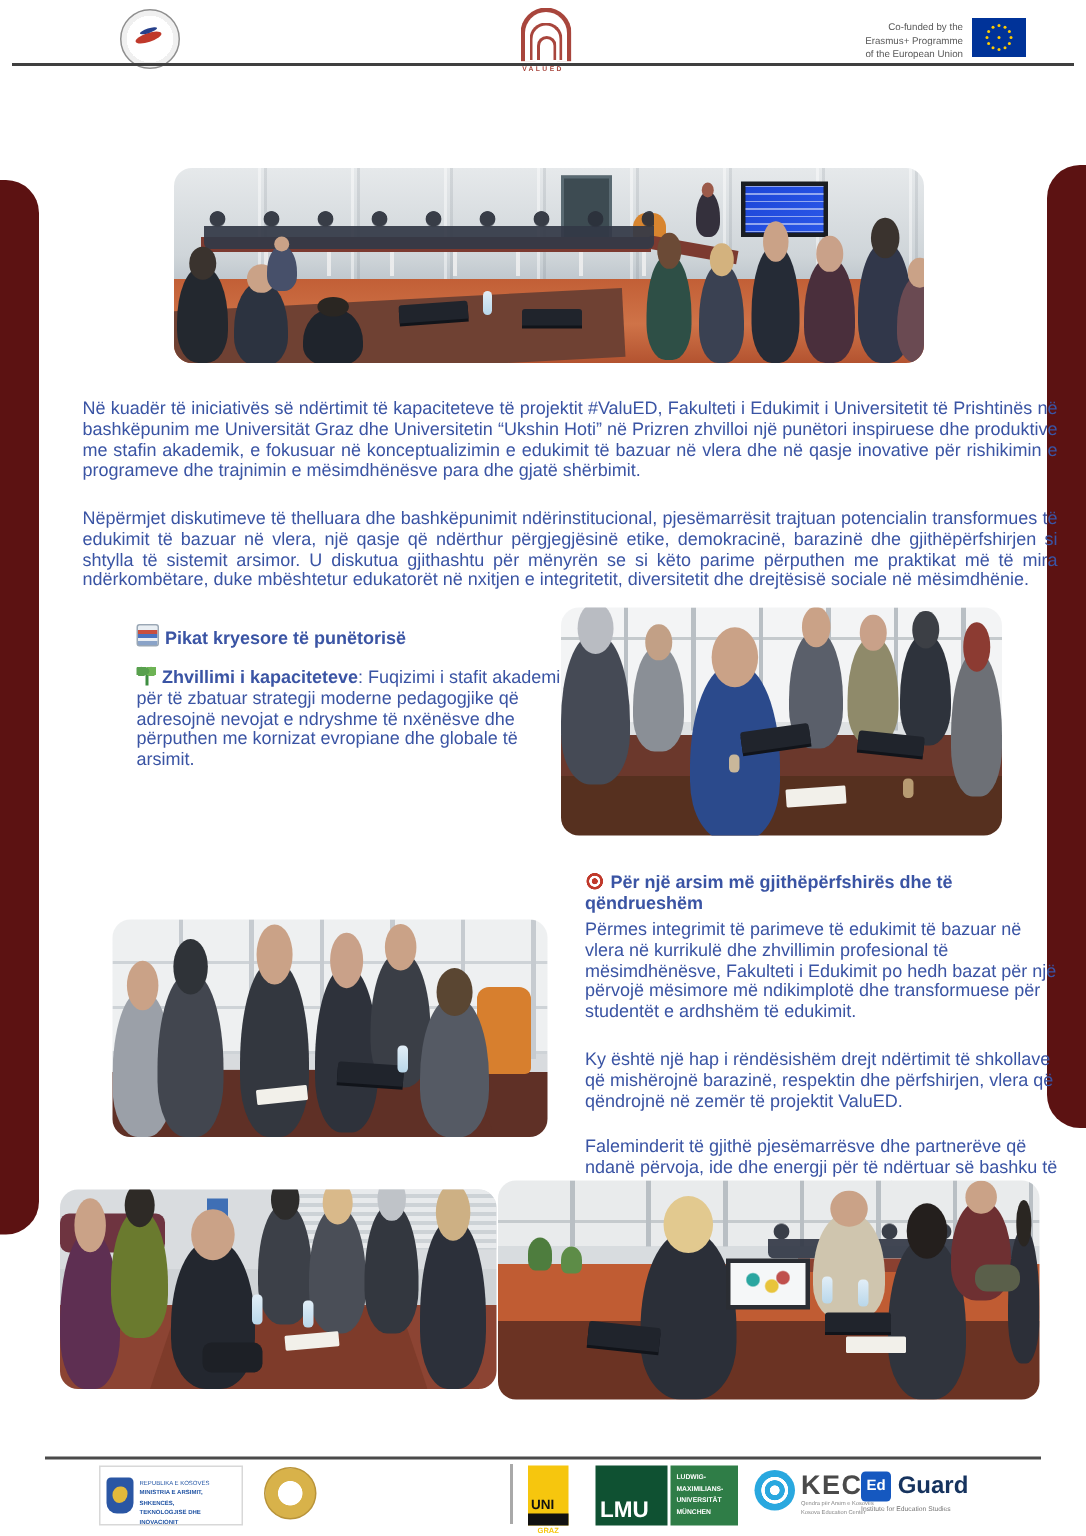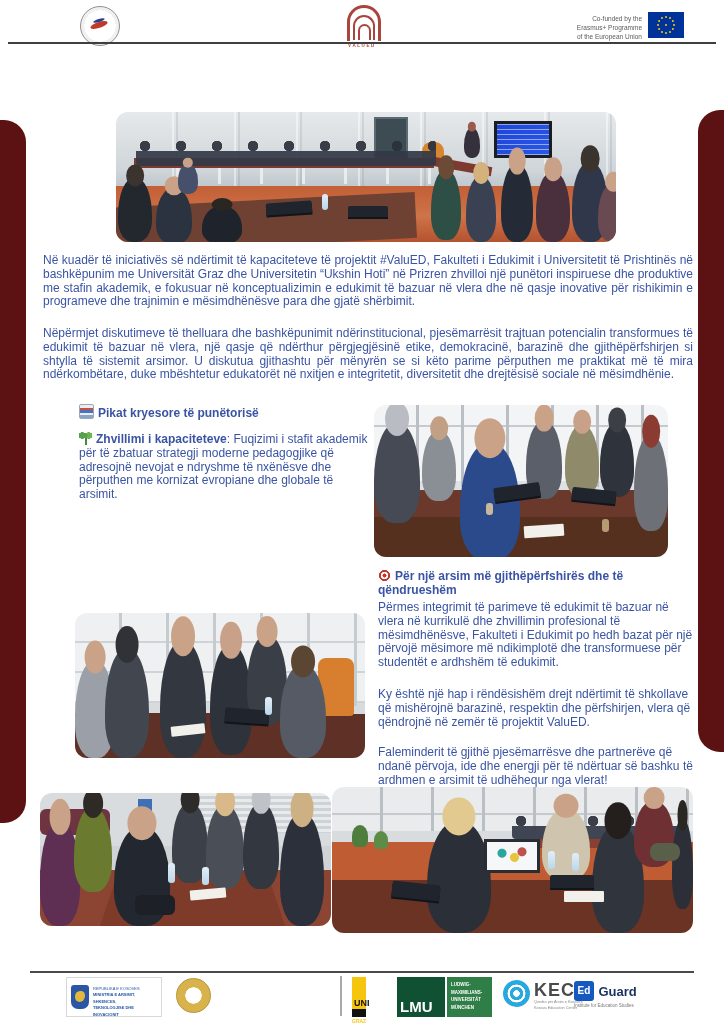--- a/index.html
+++ b/index.html
@@ -21,21 +21,21 @@
   .eu-txt{position:absolute;left:538px;top:14px;width:104px;text-align:right;font-size:6.5px;
         line-height:1.4;color:#5a5a5a}
   .eu-flag{position:absolute;left:648px;top:12px;width:36px;height:26px;background:#003399}
   .eu-stars{position:absolute;left:17px;top:12px;width:2px;height:2px;background:#fc0;border-radius:50%;
         box-shadow:8px 0 #fc0,6.9px 4px #fc0,4px 6.9px #fc0,0 8px #fc0,-4px 6.9px #fc0,-6.9px 4px #fc0,
         -8px 0 #fc0,-6.9px -4px #fc0,-4px -6.9px #fc0,0 -8px #fc0,4px -6.9px #fc0,6.9px -4px #fc0}
   .hline{position:absolute;background:#3f3f3f}
   .title{position:absolute;left:0;top:70px;width:100%;text-align:center;color:#a63b3b;
         font-size:19px;font-weight:bold;letter-spacing:.3px}
   
-  .txt{position:absolute;color:#3a54a4;font-size:12px;line-height:13.8px;margin:4px}
+  .txt{position:absolute;color:#3a54a4;font-size:12px;line-height:13.8px;margin:16px}
   .just{text-align:justify}
   .h{font-weight:bold}
   
   .photo{position:absolute;border-radius:12px;overflow:hidden}
   .pp{position:absolute;border-radius:46% 46% 42% 42%/58% 58% 34% 34%;background:var(--b,#2a2f3a)}
   .pp::before{content:"";position:absolute;left:50%;top:0;transform:translate(-50%,-62%);
         width:52%;height:34%;border-radius:50%;background:var(--h,#c9a189)}
   .crowd{position:absolute;border-radius:4px;opacity:.92;
         background:radial-gradient(circle at 9px 6px,#2b303b 5px,transparent 5.5px) 0 0/36px 13px repeat-x,
         linear-gradient(180deg,transparent 0 11px,#333947 11px 100%) no-repeat}
@@ -224,21 +224,21 @@
       <div>REPUBLIKA E KOSOVËS</div>
       <div style="font-weight:bold">MINISTRIA E ARSIMIT, SHKENCËS,</div>
       <div style="font-weight:bold">TEKNOLOGJISË DHE INOVACIONIT</div>
     </div>
   </div>
 
   <div class="gseal"></div>
 
   <div class="vdiv" style="left:340px;top:976px;width:1.5px;height:40px"></div>
 
-  <div class="abs" style="left:352px;top:977px;width:14px;height:40px;background:#f6c60e">
+  <div class="abs" style="left:352px;top:977px;width:27px;height:40px;background:#f6c60e">
     <div class="abs" style="left:2px;bottom:9px;font-size:9px;font-weight:900;color:#111">UNI</div>
     <div class="abs" style="left:0;bottom:0;width:100%;height:8px;background:#111;text-align:center">
       <span style="font-size:5px;font-weight:bold;color:#f6c60e;line-height:8px">GRAZ</span>
     </div>
   </div>
 
   <div class="abs" style="left:397px;top:977px;width:48px;height:40px;background:#0f5132">
     <div class="abs" style="left:3px;bottom:2px;color:#fff;font-size:15px;font-weight:900">LMU</div>
   </div>
   <div class="abs" style="left:447px;top:977px;width:45px;height:40px;background:#2f7d47;color:#fff;font-size:4.5px;font-weight:bold;line-height:1.7;padding:4px 0 0 4px;box-sizing:border-box">
@@ -252,17 +252,17 @@
   <div class="abs" style="left:534px;top:980px;font-size:18px;font-weight:bold;color:#4a4a4a;letter-spacing:1px">KEC</div>
   <div class="abs" style="left:534px;top:1000px;font-size:3.8px;color:#888;line-height:1.5">
     <div>Qendra për Arsim e Kosovës</div>
     <div>Kosova Education Center</div>
   </div>
 
   <div class="abs" style="left:574px;top:981px;width:80px;height:36px">
     <span style="display:inline-block;width:20px;height:20px;background:#1558c0;border-radius:3px;color:#fff;font-size:10px;font-weight:bold;text-align:center;line-height:20px;vertical-align:middle">
       <span>Ed</span>
     </span>
-    <span style="font-size:13px;font-weight:bold;color:#16335e;vertical-align:middle">Guard</span>
+    <span style="font-size:16px;font-weight:bold;color:#16335e;vertical-align:middle">Guard</span>
     <div style="font-size:4.5px;color:#777;margin-top:2px">Institute for Education Studies</div>
   </div>
 
 </div>
 
 </body></html>

